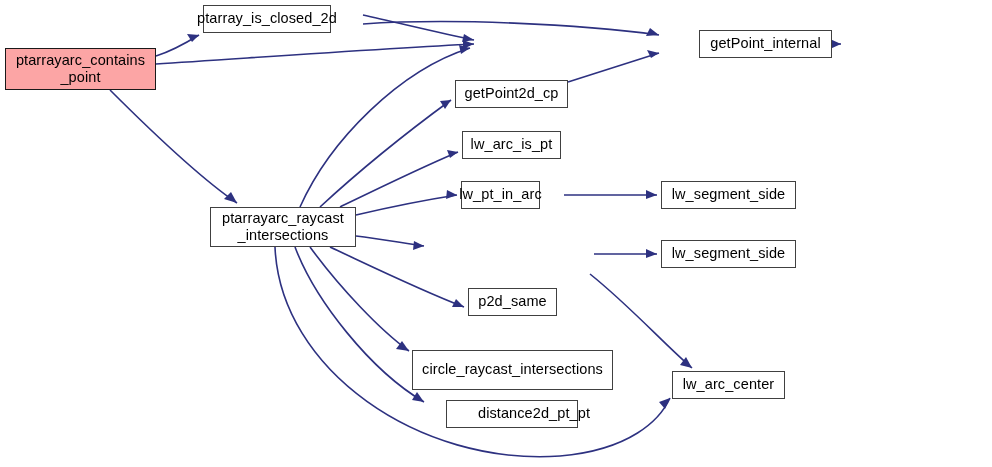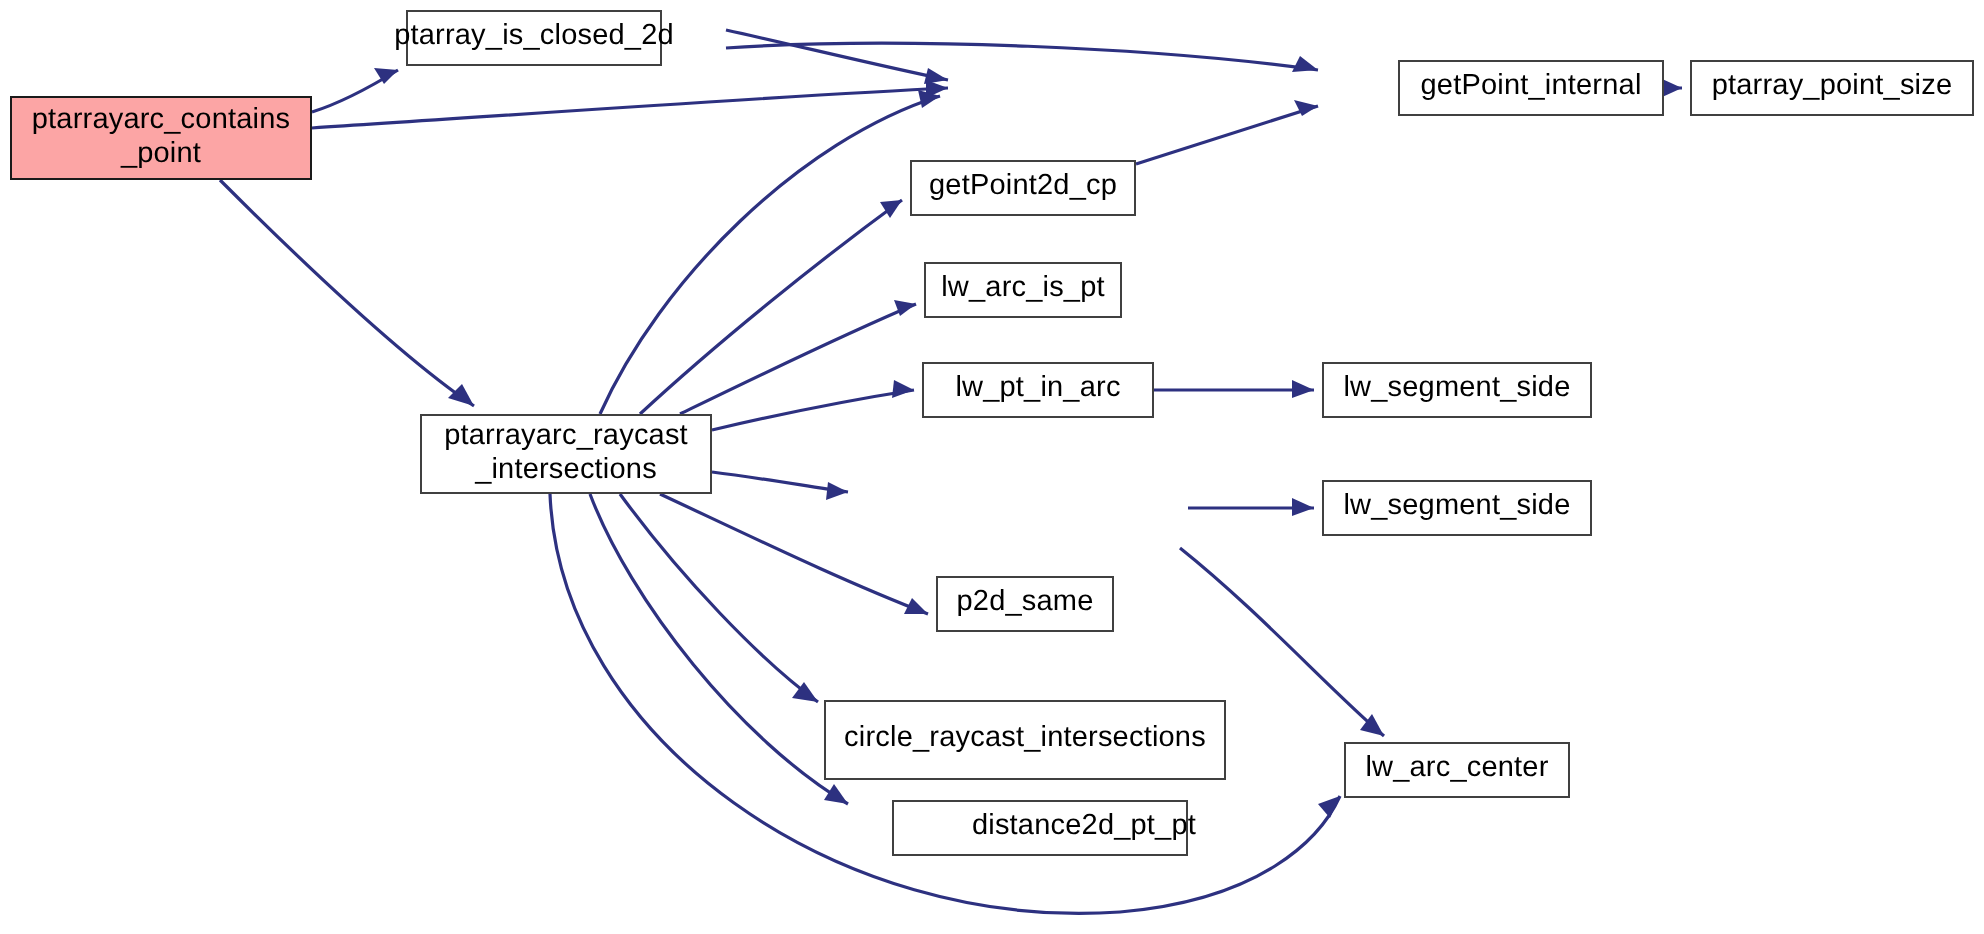--- a/index.html
+++ b/index.html
@@ -102,27 +102,26 @@
       <path class="edge-head" d="M657,254 L646,249 L646,258 Z"></path>
       <path class="edge-path" d="M590,274 C630,306 665,345 692,368"></path>
       <path class="edge-head" d="M692,368 L686,357 L680,365 Z"></path>
     </svg>
 
   <div id="node-layer">
       <div class="node root" style="left: 5px; top: 48px; width: 151px; height: 42px;">ptarrayarc_contains
 _point</div>
       <div class="node" style="left: 203px; top: 5px; width: 128px; height: 28px;">ptarray_is_closed_2d</div>
       <div class="node" style="left: 663px; top: 30px; width: 133px; height: 28px; margin-left: 36px;">getPoint_internal</div>
-      <div class="node" style="left: 845px; top: 30px; width: 142px; height: 28px;">ptarray_point_size</div>
       <div class="node" style="left: 455px; top: 80px; width: 113px; height: 28px; text-align: center;">getPoint2d_cp</div>
       <div class="node" style="left: 462px; top: 131px; width: 99px; height: 28px;">lw_arc_is_pt</div>
-      <div class="node" style="left: 461px; top: 181px; width: 116px; height: 28px;">lw_pt_in_arc</div>
+      <div class="node" style="left: 461px; top: 181px; width: 79px; height: 28px;">lw_pt_in_arc</div>
       <div class="node" style="left: 661px; top: 181px; width: 135px; height: 28px;">lw_segment_side</div>
       <div class="node" style="left: 210px; top: 207px; width: 146px; height: 40px;">ptarrayarc_raycast
 _intersections</div>
       <div class="node" style="left: 661px; top: 240px; width: 135px; height: 28px;">lw_segment_side</div>
       <div class="node" style="left: 468px; top: 288px; width: 89px; height: 28px;">p2d_same</div>
       <div class="node" style="left: 412px; top: 350px; width: 201px; height: 40px;">circle_raycast_intersections</div>
-      <div class="node" style="left: 446px; top: 400px; width: 148px; height: 28px; padding-left: 44px;">distance2d_pt_pt</div>
+      <div class="node" style="left: 446px; top: 400px; width: 132px; height: 28px; padding-left: 44px;">distance2d_pt_pt</div>
       <div class="node" style="left: 672px; top: 371px; width: 113px; height: 28px;">lw_arc_center</div>
     </div>
 
 </div>
 
 </body></html>

